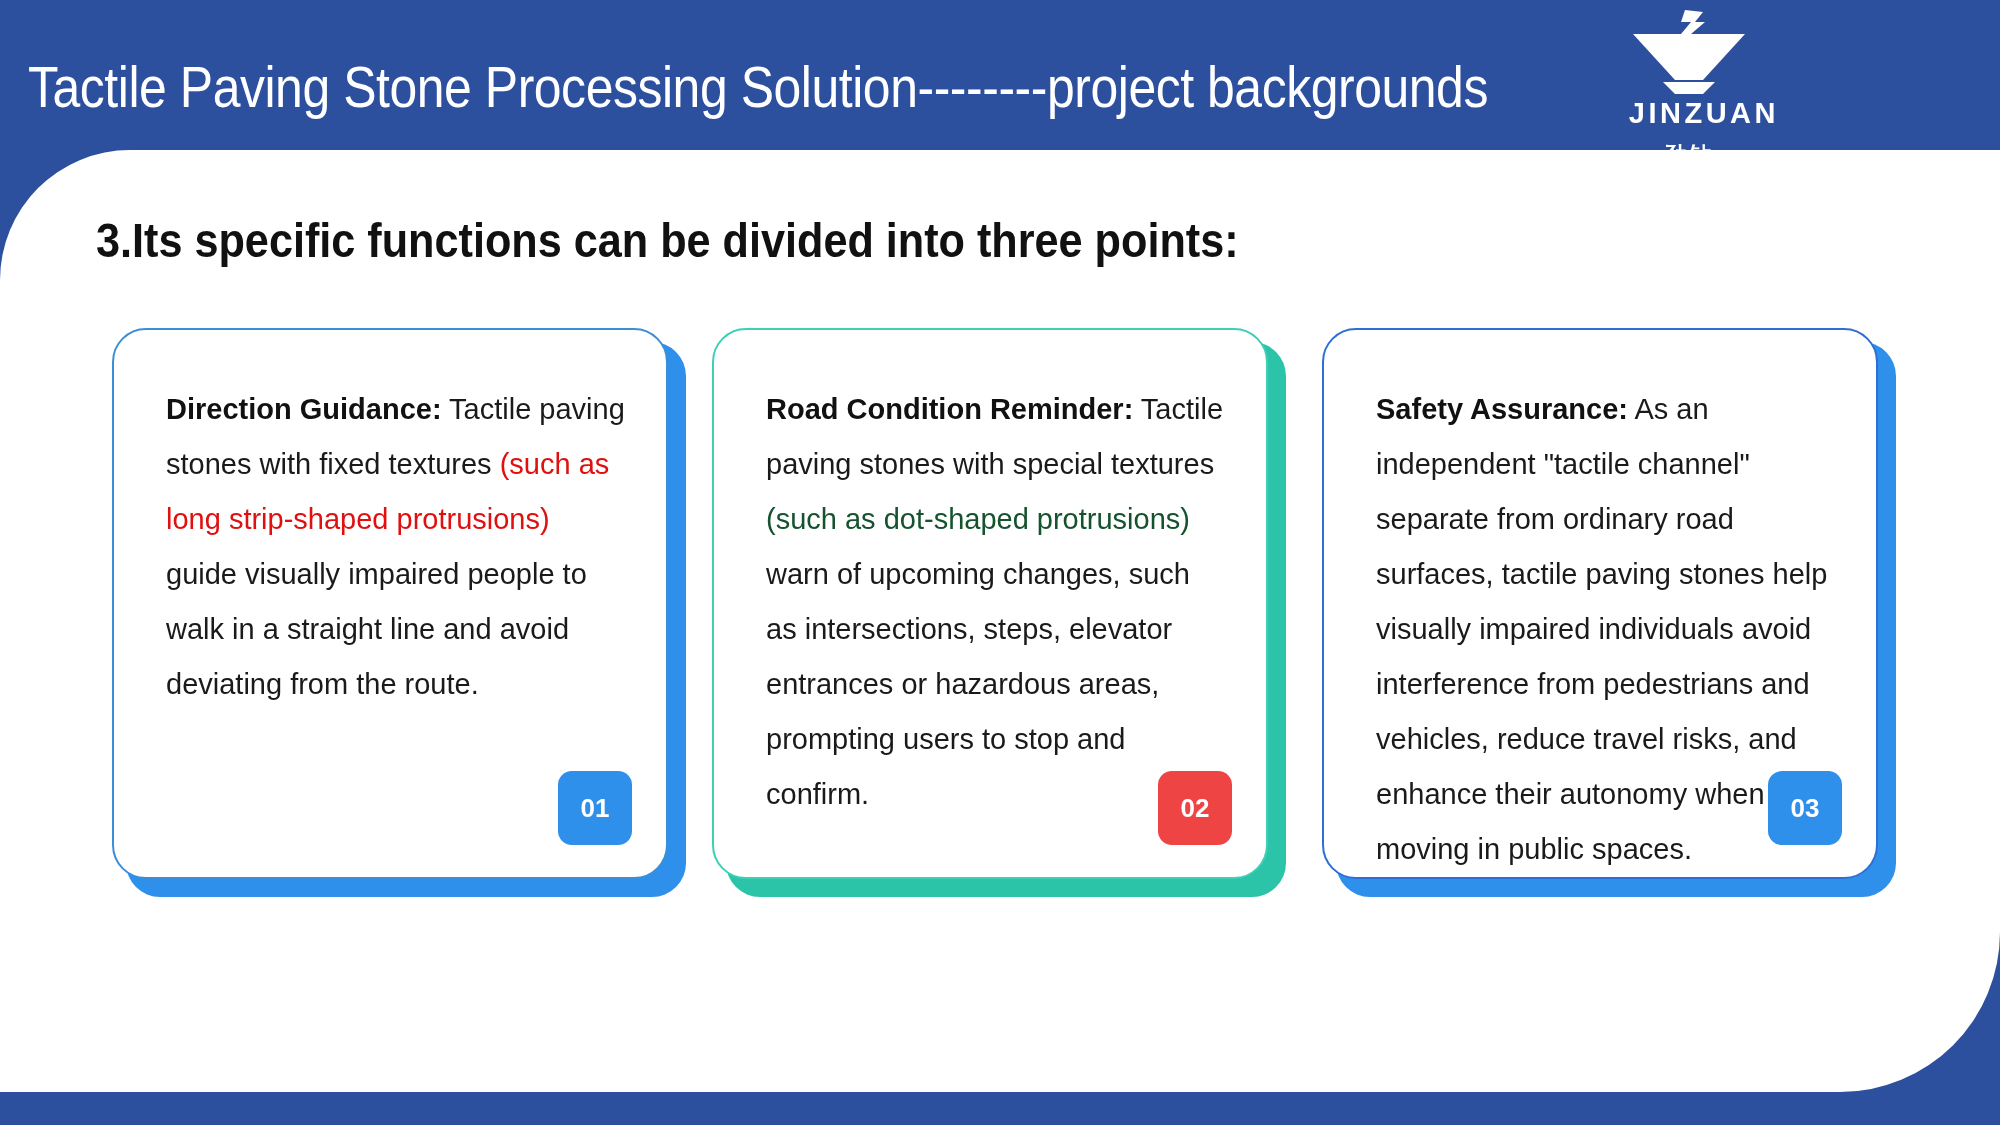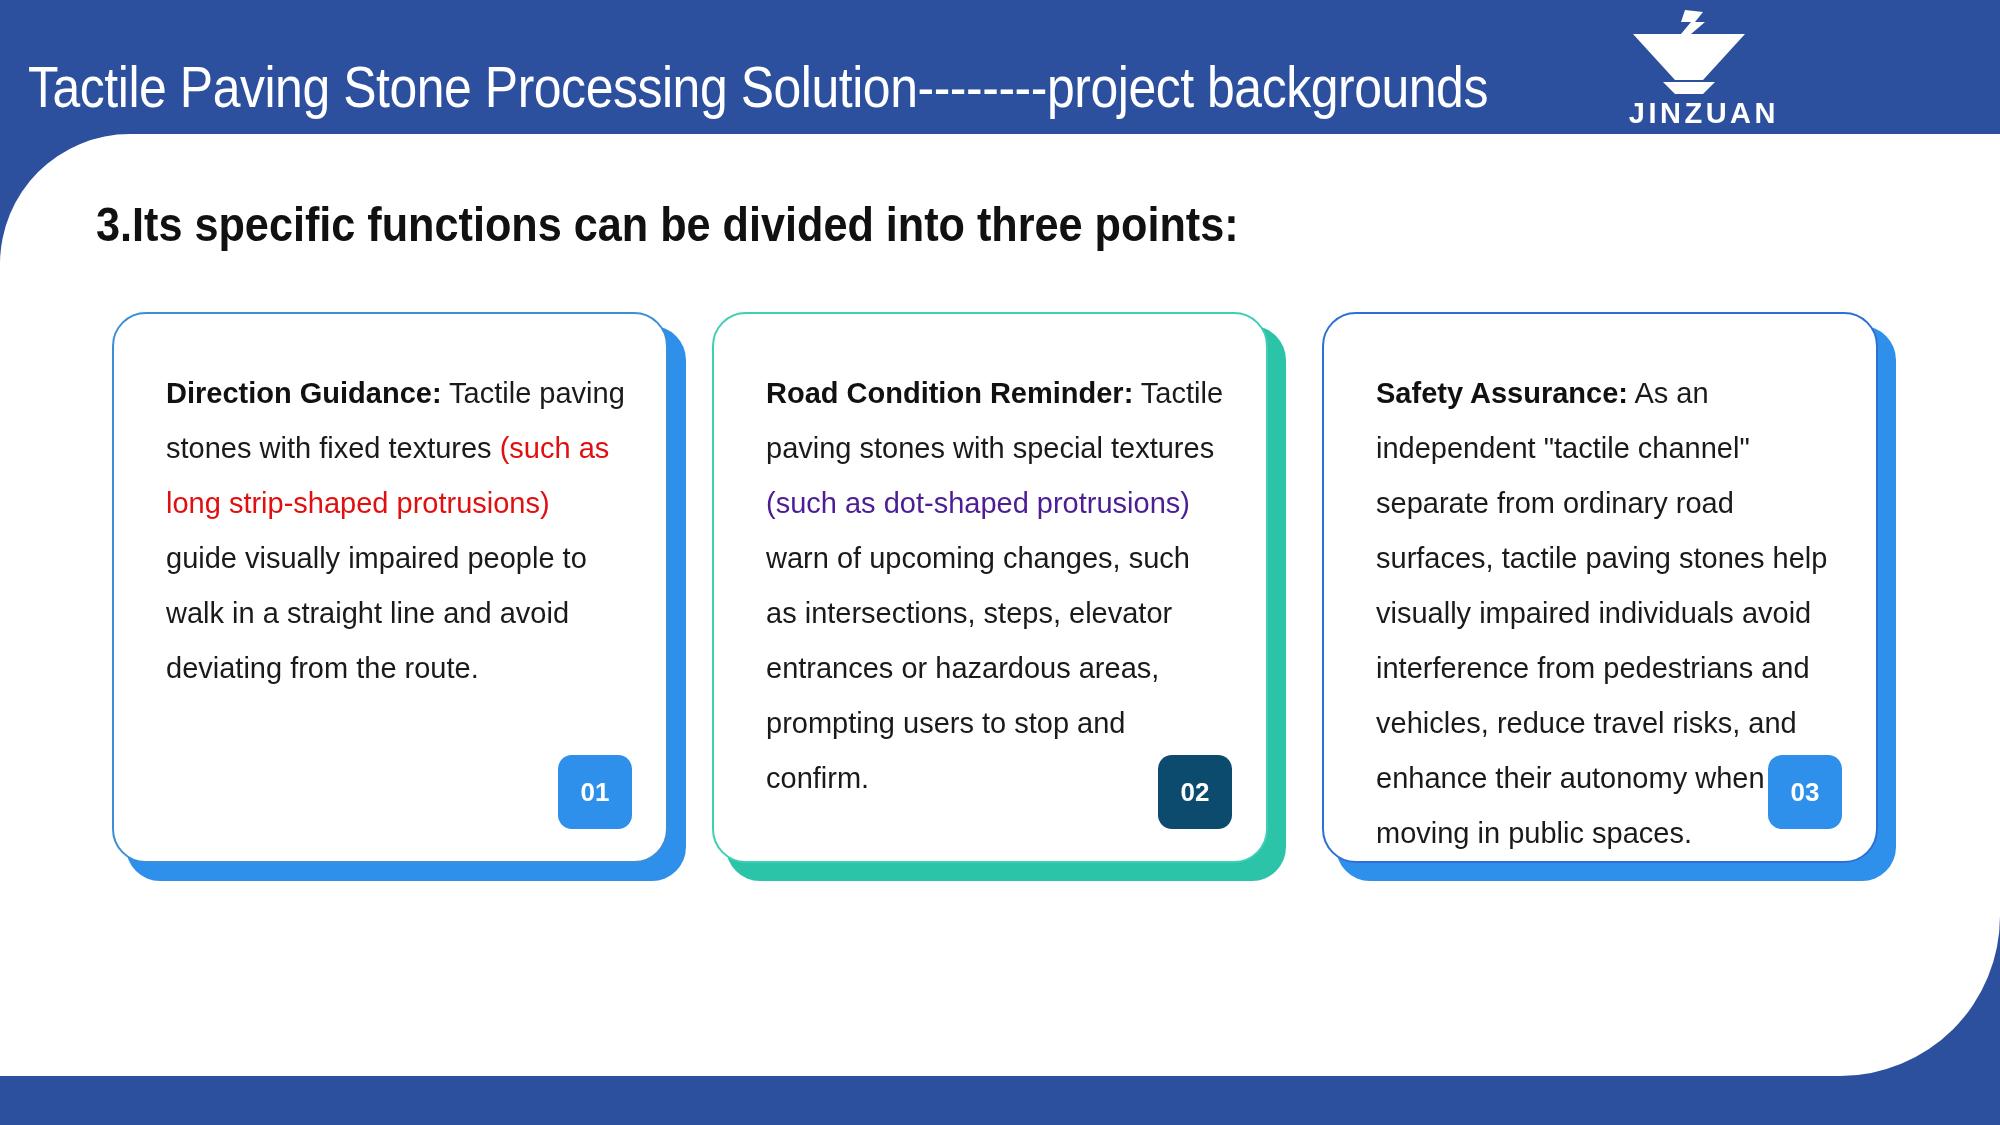--- a/index.html
+++ b/index.html
@@ -31,21 +31,21 @@
   }
   .logo-cn{
     text-align:center;color:#FFFFFF;font-size:22px;font-weight:700;
     letter-spacing:2px;line-height:24px;
     font-family:"DejaVu Sans","Liberation Sans",sans-serif;
     margin-top:15px;
   }
 
   
   .panel{
-    position:absolute;left:0;top:134px;width:2000px;height:942px;
+    position:absolute;left:0;top:150px;width:2000px;height:942px;
     background:#FFFFFF;
     border-top-left-radius:130px;
     border-bottom-right-radius:160px;
   }
 
   
   .bottom-bar{position:absolute;left:0;bottom:0;width:2000px;height:33px;background:#2C4F9E;}
 
   
   .section-heading{
@@ -123,23 +123,23 @@
             <span class="lead">Direction Guidance:</span><span> Tactile paving stones with fixed textures </span><span class="hl" style="color: rgb(224, 16, 16);">(such as long strip-shaped protrusions)</span><span> guide visually impaired people to walk in a straight line and avoid deviating from the route.</span>
           </div>
           <div class="badge" style="background: rgb(46, 144, 234);">01</div>
         </div>
       </div>
 
       <div class="card-wrap c2">
         <div class="card-shadow" style="background: rgb(43, 196, 168);"></div>
         <div class="card" style="border-color: rgb(63, 207, 180);">
           <div class="card-body">
-            <span class="lead">Road Condition Reminder:</span><span> Tactile paving stones with special textures </span><span class="hl" style="color: #4c1d95;">(such as dot-shaped protrusions)</span><span> warn of upcoming changes, such as intersections, steps, elevator entrances or hazardous areas, prompting users to stop and confirm.</span>
+            <span class="lead">Road Condition Reminder:</span><span> Tactile paving stones with special textures </span><span class="hl" style="color: #14532d;">(such as dot-shaped protrusions)</span><span> warn of upcoming changes, such as intersections, steps, elevator entrances or hazardous areas, prompting users to stop and confirm.</span>
           </div>
-          <div class="badge" style="background: #0c4a6e;">02</div>
+          <div class="badge" style="background: #ef4444;">02</div>
         </div>
       </div>
 
       <div class="card-wrap c3">
         <div class="card-shadow" style="background: rgb(46, 144, 234);"></div>
         <div class="card" style="border-color: rgb(46, 111, 214);">
           <div class="card-body">
             <span class="lead">Safety Assurance:</span><span> As an independent "tactile channel" separate from ordinary road surfaces, tactile paving stones help visually impaired individuals avoid interference from pedestrians and vehicles, reduce travel risks, and enhance their autonomy when moving in public spaces.</span><span class="hl" style="color: rgb(224, 16, 16);"></span><span></span>
           </div>
           <div class="badge" style="background: rgb(46, 144, 234); margin-left: 28px;">03</div>

